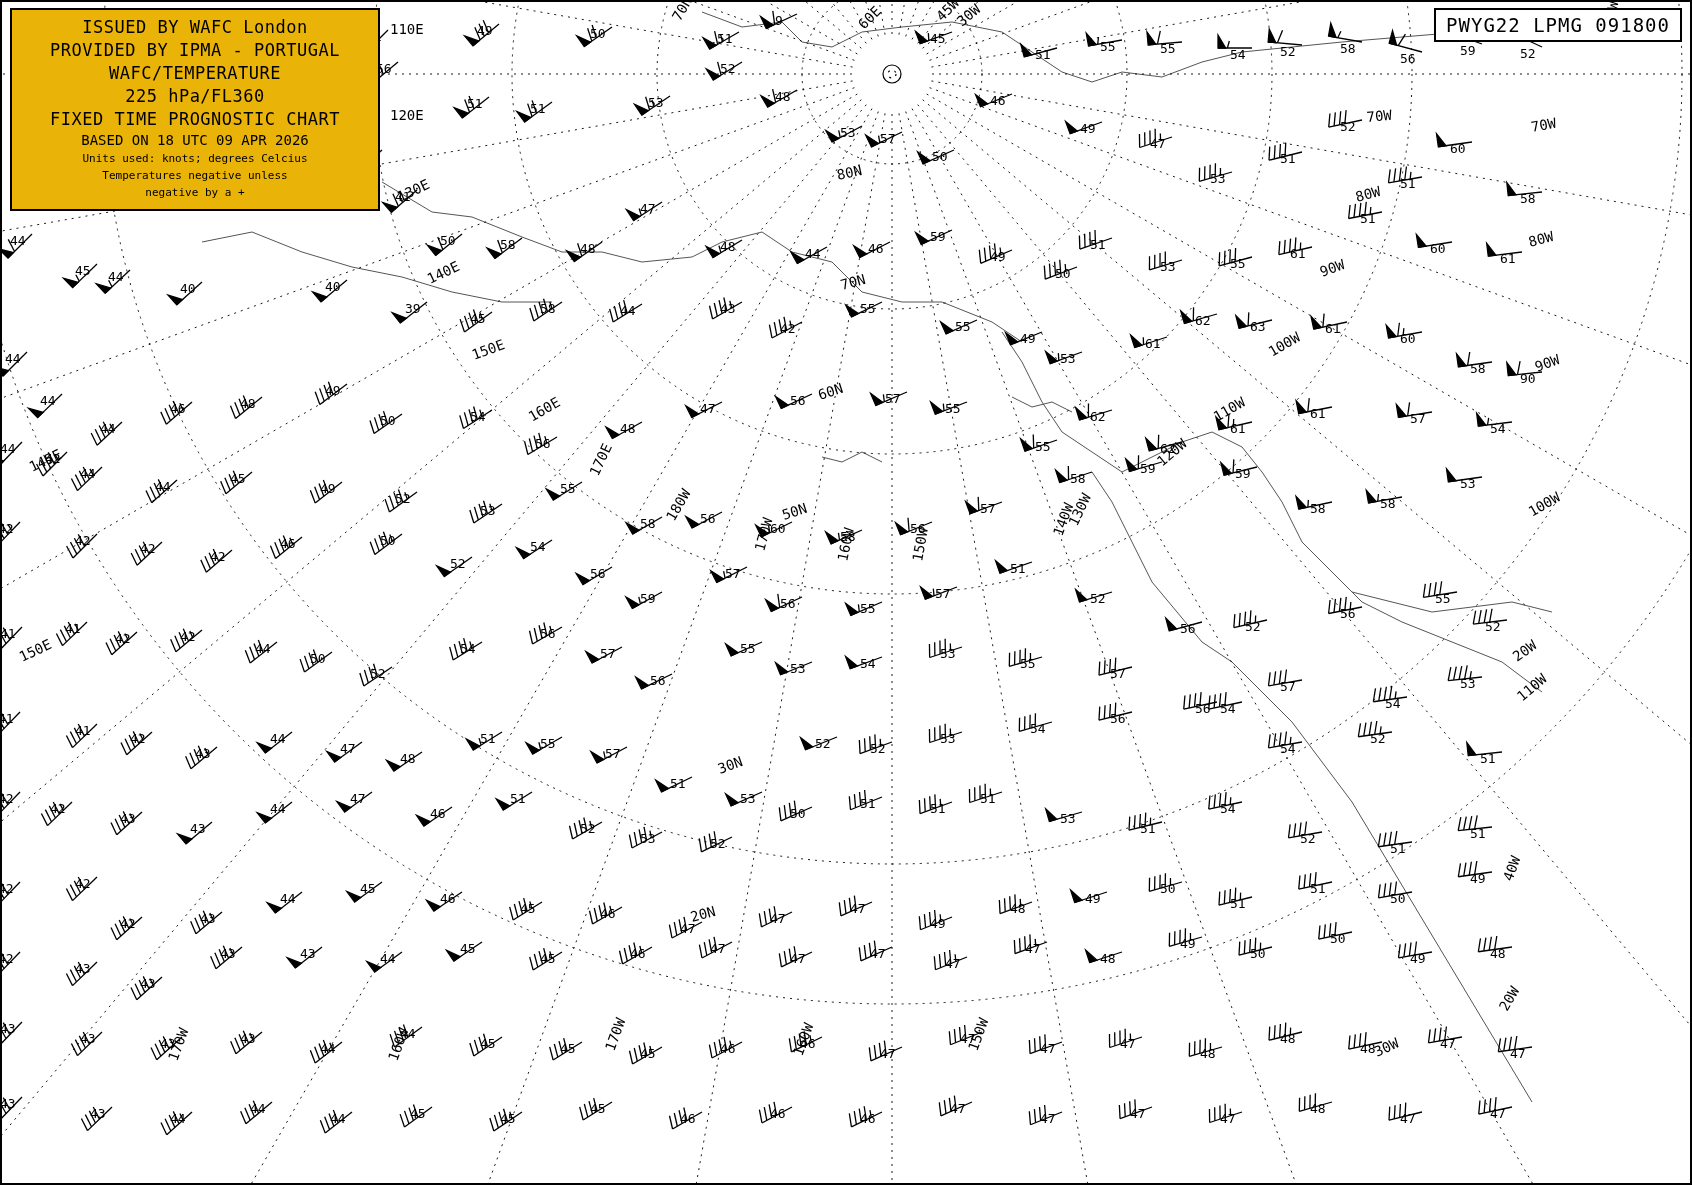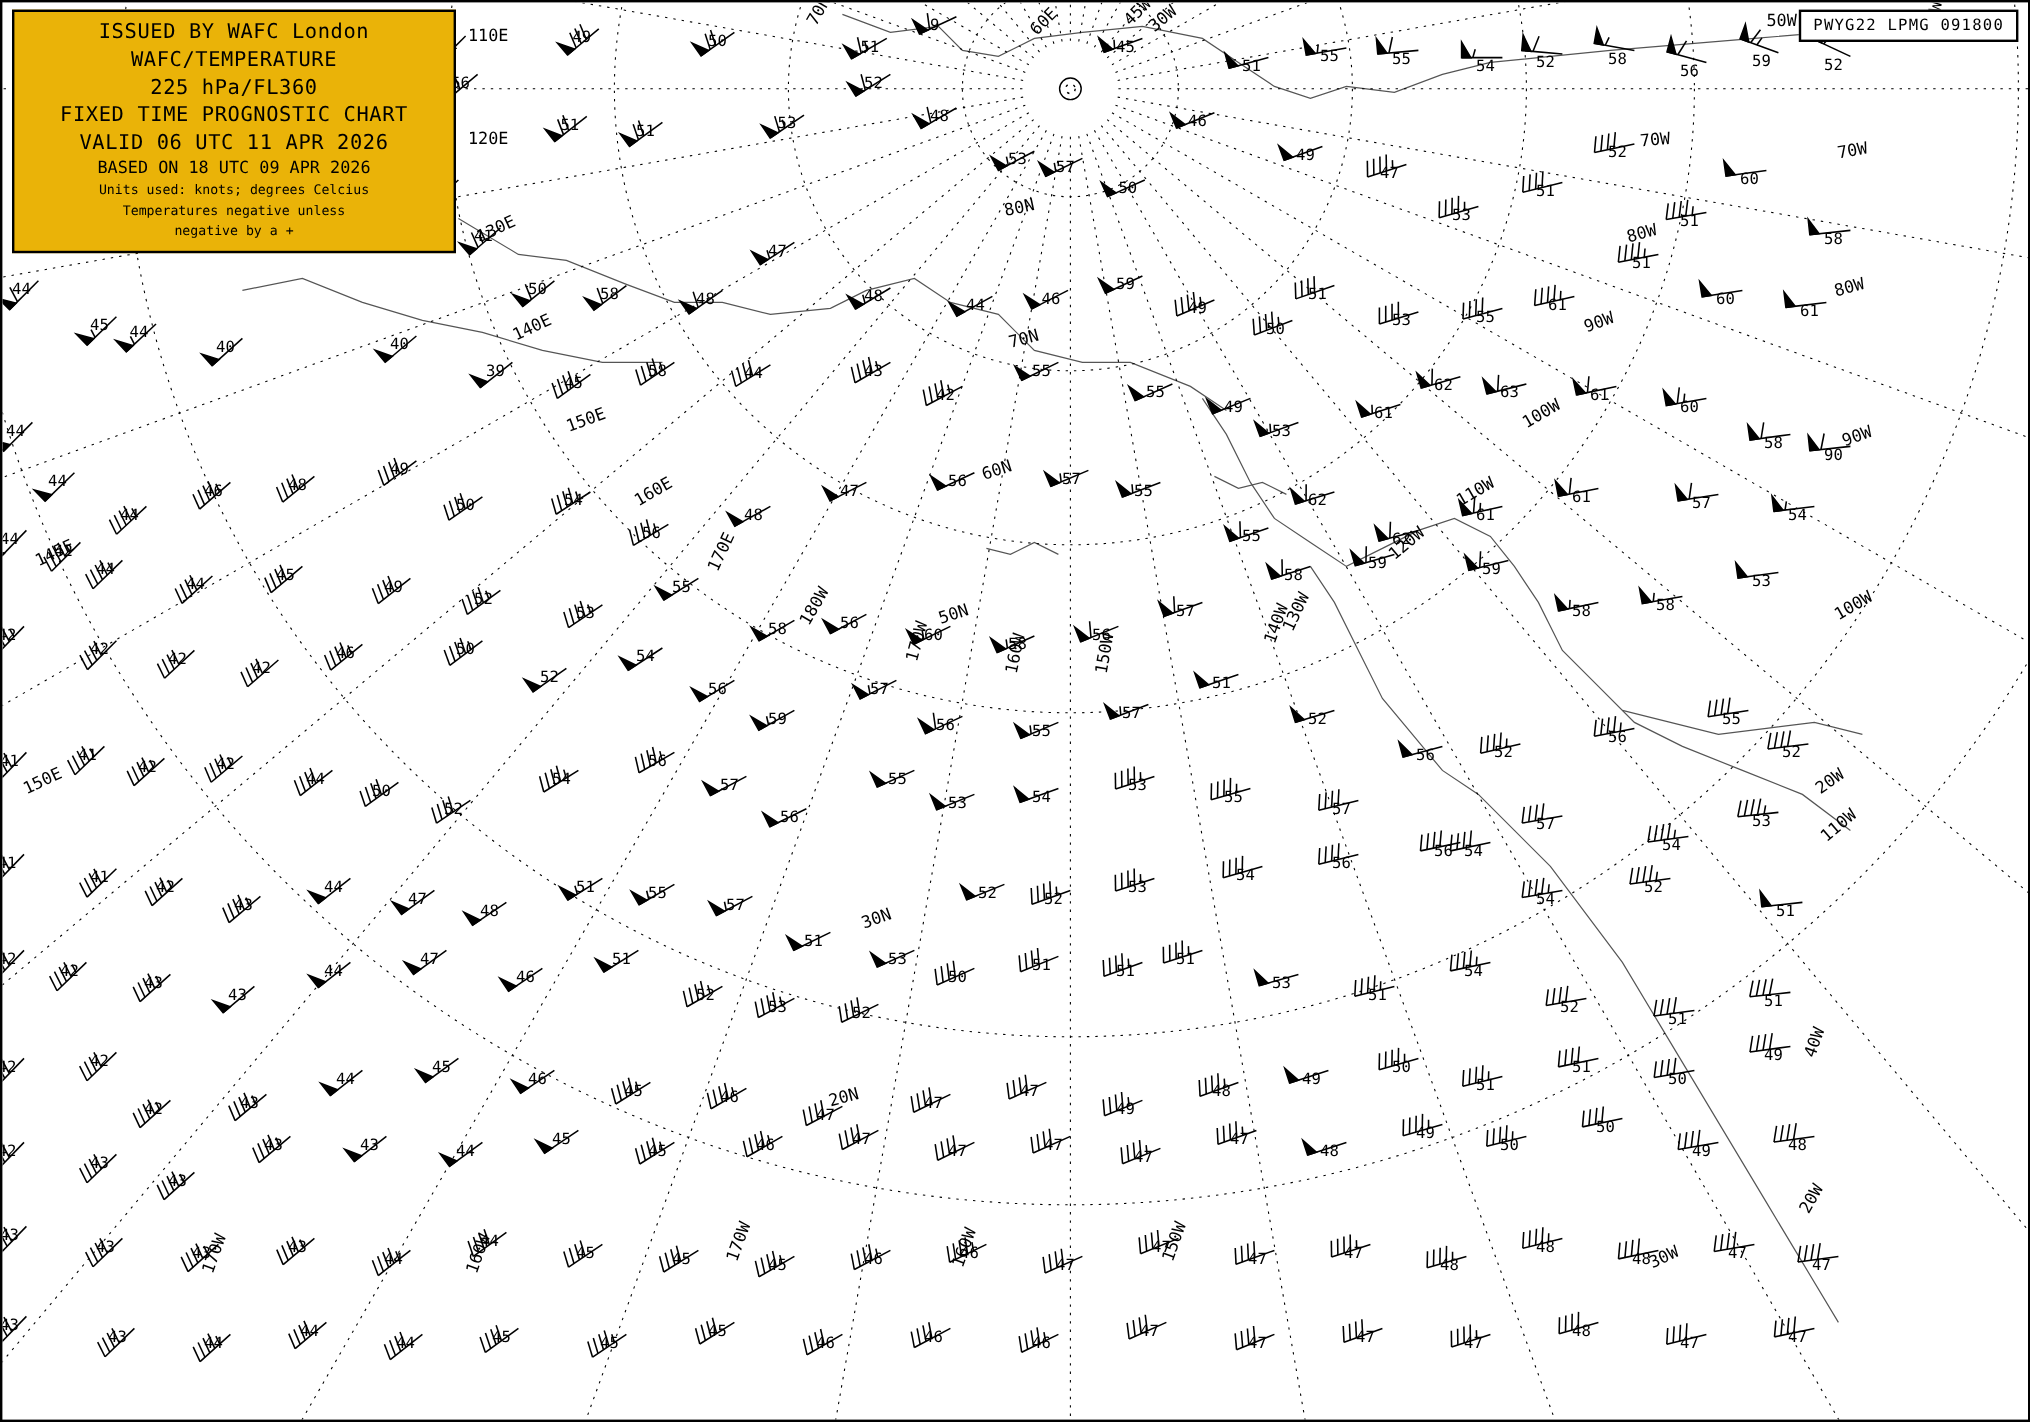--- a/index.html
+++ b/index.html
@@ -21,21 +21,21 @@
     text-align:center;z-index:50;
   }
   #title-box .l1{font-size:17px;letter-spacing:.5px;line-height:23px;}
   #title-box .l2{font-size:14px;line-height:19px;}
   #title-box .l3{font-size:11px;line-height:17px;}
   
   #bulletin-box{
     position:absolute;right:8px;top:6px;
     border:2px solid #000;background:#fff;
     padding:4px 10px;box-sizing:border-box;
-    font-size:13px;letter-spacing:1px;z-index:50;
+    font-size:19px;letter-spacing:1px;z-index:50;
   }
 </style>
 </head>
 <body>
 
 <div id="chart-root">
 
   <svg id="map-svg" viewBox="0 0 1692 1185">
     <defs>
       <g id="gridgroup"></g>
@@ -2159,24 +2159,24 @@
         <text x="718" y="772" font-size="14" font-family="&quot;DejaVu Sans Mono&quot;, monospace" transform="rotate(-20 718 772)">30N</text>
         <text x="782" y="518" font-size="14" font-family="&quot;DejaVu Sans Mono&quot;, monospace" transform="rotate(-18 782 518)">50N</text>
         <text x="818" y="398" font-size="14" font-family="&quot;DejaVu Sans Mono&quot;, monospace" transform="rotate(-18 818 398)">60N</text>
         <text x="840" y="288" font-size="14" font-family="&quot;DejaVu Sans Mono&quot;, monospace" transform="rotate(-15 840 288)">70N</text>
         <text x="836" y="178" font-size="14" font-family="&quot;DejaVu Sans Mono&quot;, monospace" transform="rotate(-12 836 178)">80N</text>
       </g>
   </svg>
 
   <div id="title-box">
     <div class="l1">ISSUED BY WAFC London</div>
+    <div class="l1">PROVIDED BY IPMA - PORTUGAL</div>
     <div class="l1">WAFC/TEMPERATURE</div>
     <div class="l1">225 hPa/FL360</div>
     <div class="l1">FIXED TIME PROGNOSTIC CHART</div>
-    <div class="l1">VALID 06 UTC 11 APR 2026</div>
     <div class="l2">BASED ON 18 UTC 09 APR 2026</div>
     <div class="l3">Units used: knots; degrees Celcius</div>
     <div class="l3">Temperatures negative unless</div>
     <div class="l3">negative by a +</div>
   </div>
 
   <div id="bulletin-box">
     <span>PWYG22 LPMG 091800</span>
   </div>
 

